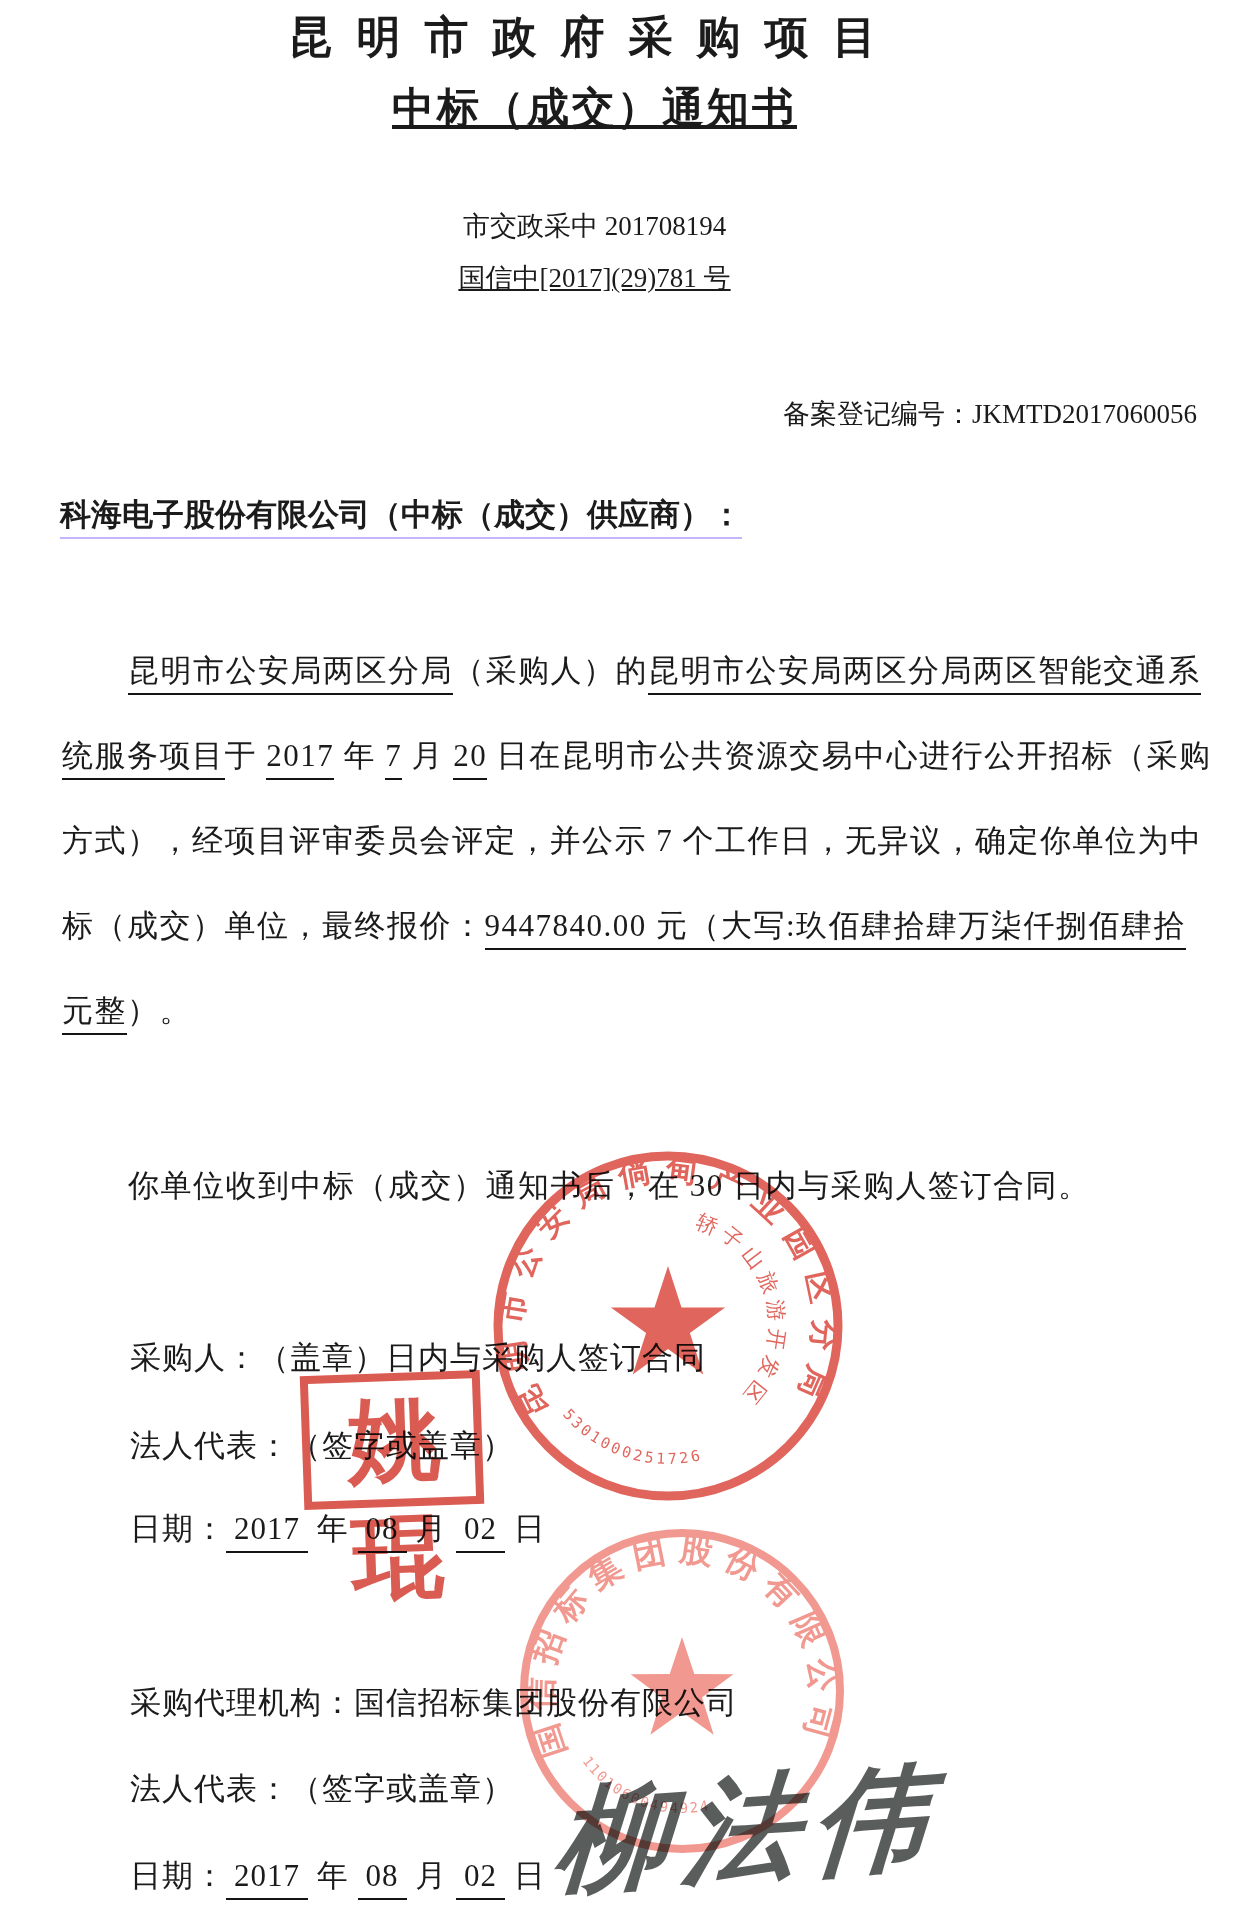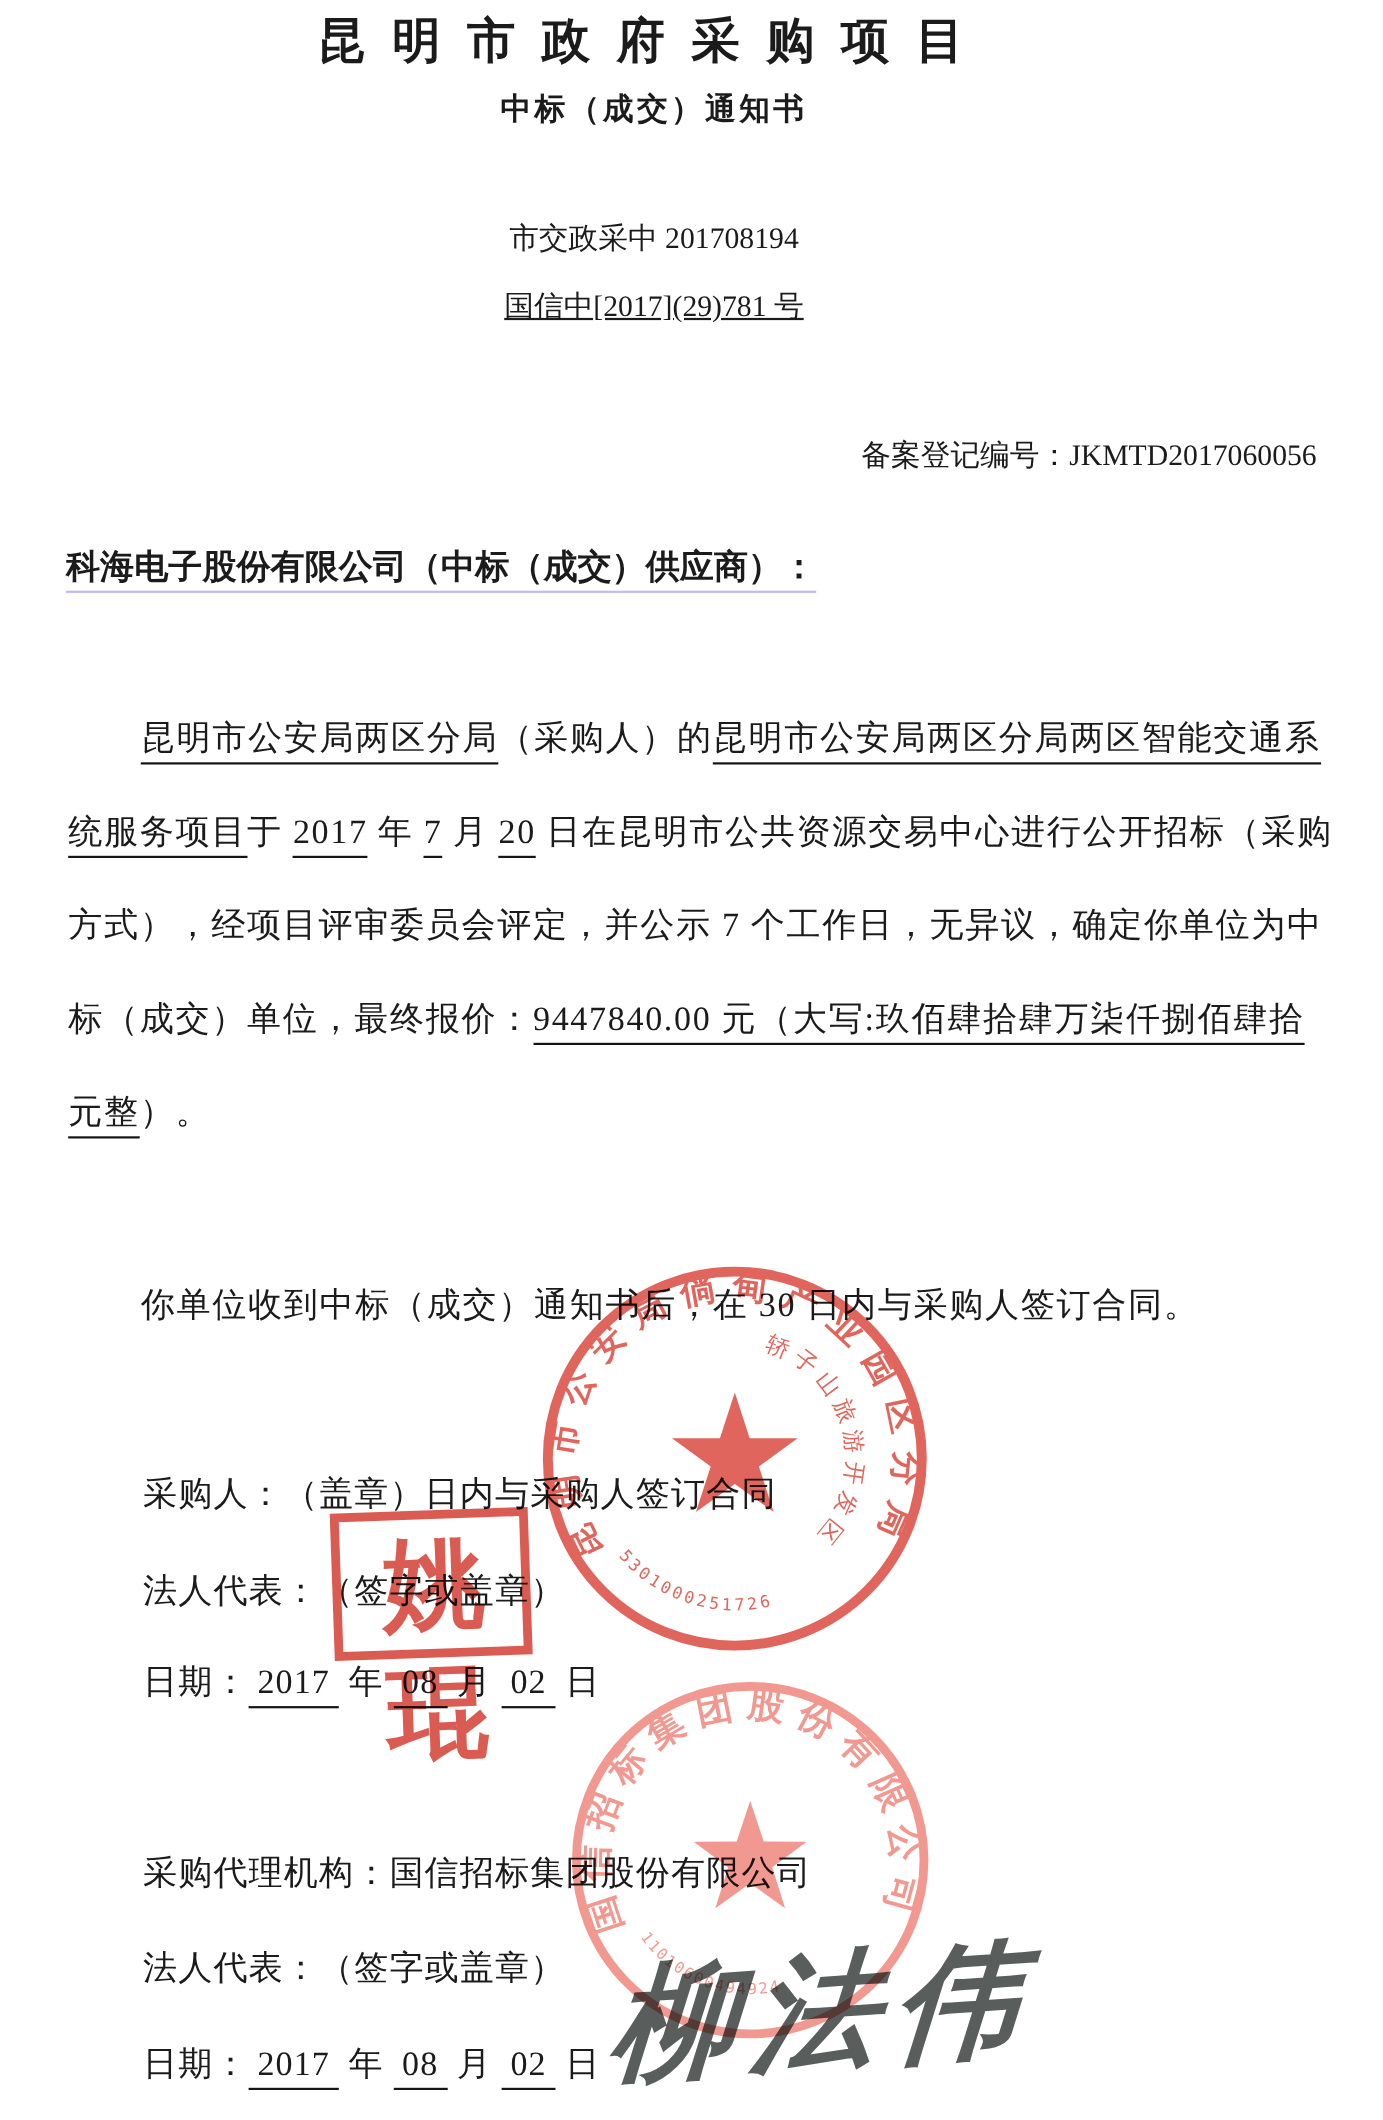--- a/index.html
+++ b/index.html
@@ -2,22 +2,22 @@
 <html><head>
 <meta charset="utf-8">
 <style>
   * { margin:0; padding:0; box-sizing:border-box; }
   html,body { width:1257px; height:1927px; background:#ffffff; overflow:hidden; }
   body { position:relative; font-family:"Liberation Serif","DejaVu Serif",serif; color:#1b1b1b; }
   .abs { position:absolute; }
   .center { left:0; width:1189px; text-align:center; }
   .line { white-space:nowrap; }
   .title1 { top:8px; font-size:44px; font-weight:bold; letter-spacing:24px; }
-  .title2 { top:80px; font-size:28px; font-weight:bold; letter-spacing:3px; }
-  .docnum { top:198px; font-size:27px; }
+  .title2 { top:80px; font-size:42px; font-weight:bold; letter-spacing:3px;text-decoration:underline; }
+  .docnum { top:208px; font-size:27px; }
   .refnum { top:260px; font-size:27px;text-decoration:underline; }
   .record { top:396px; right:60px; font-size:27px; text-align:right; }
   .supplier { top:494px; left:60px; font-size:31px; font-weight:bold; }
   .supplier span { border-bottom:2px solid #c4b5fd; padding-bottom:5px; }
   .body-line { left:62px; font-size:31px; letter-spacing:1.5px; }
   .indent { padding-left:66px; }
   .sig-line { left:130px; font-size:31px; letter-spacing:1px; }
   .u { border-bottom:2px solid #141414; padding-bottom:5px; }
   .pad { padding-left:8px; padding-right:8px; }
   

